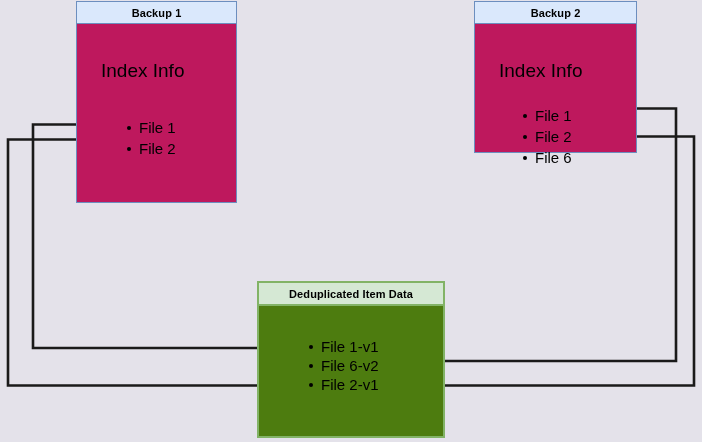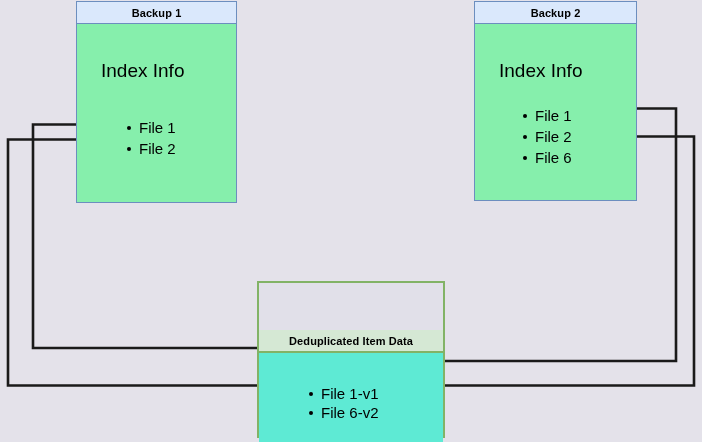--- a/index.html
+++ b/index.html
@@ -24,21 +24,21 @@
     position: absolute;
     left: 0; top: 0;
     width: 702px;
     height: 442px;
     pointer-events: none;
   }
   .box {
     position: absolute;
     box-sizing: border-box;
     border: 1px solid #6c8ebf;
-    background: #86efac;
+    background: #be185d;
   }
   .box-head {
     box-sizing: border-box;
     height: 22px;
     background: #dae8fc;
     border-bottom: 1px solid #6c8ebf;
     color: #000000;
     font-size: 11px;
     font-weight: bold;
     display: flex;
@@ -79,42 +79,41 @@
     width: 4px;
     height: 4px;
     border-radius: 50%;
     background: #000000;
   }
   
   #box-backup-1 {
     left: 76px; top: 1px; width: 161px; height: 202px;
   }
   #box-backup-2 {
-    left: 474px; top: 1px; width: 163px; height: 200px;
+    left: 474px; top: 1px; width: 163px; height: 152px;
   }
   #box-backup-1 .section-label { left: 24px; top: 36px; }
   #box-backup-2 .section-label { left: 24px; top: 36px; }
   #box-backup-1 ul.file-list { left: 48px; top: 93px; }
   #box-backup-2 ul.file-list { left: 46px; top: 81px; }
 
   
   #box-dedup {
     left: 257px; top: 281px; width: 188px; height: 157px;
     border: 2px solid #82b366;
     background: #e1e0e9;
   }
   #box-dedup .box-head {
     background: #d5e8d4;
     border-bottom: 2px solid #82b366;
     height: 23px;
-    margin-top: 47px;
   }
   #box-dedup .box-body {
     height: calc(100% - 23px);
-    background: #5eead4;
+    background: #4d7c0f;
   }
   #box-dedup ul.file-list { left: 48px; top: 31px; }
   #box-dedup ul.file-list li { line-height: 19px; height: 19px; }
   #box-dedup ul.file-list li::before { top: 8px; }
 </style>
 </head>
 <body>
 
 <div id="canvas">
 
@@ -156,17 +155,18 @@
       </ul>
     </div>
   </div>
 
   <div class="box" id="box-dedup">
     <div class="box-head">Deduplicated Item Data</div>
     <div class="box-body">
       <ul class="file-list">
         <li>File 1-v1</li>
         <li>File 6-v2</li>
+        <li>File 2-v1</li>
       </ul>
     </div>
   </div>
 
 </div>
 
 </body></html>

